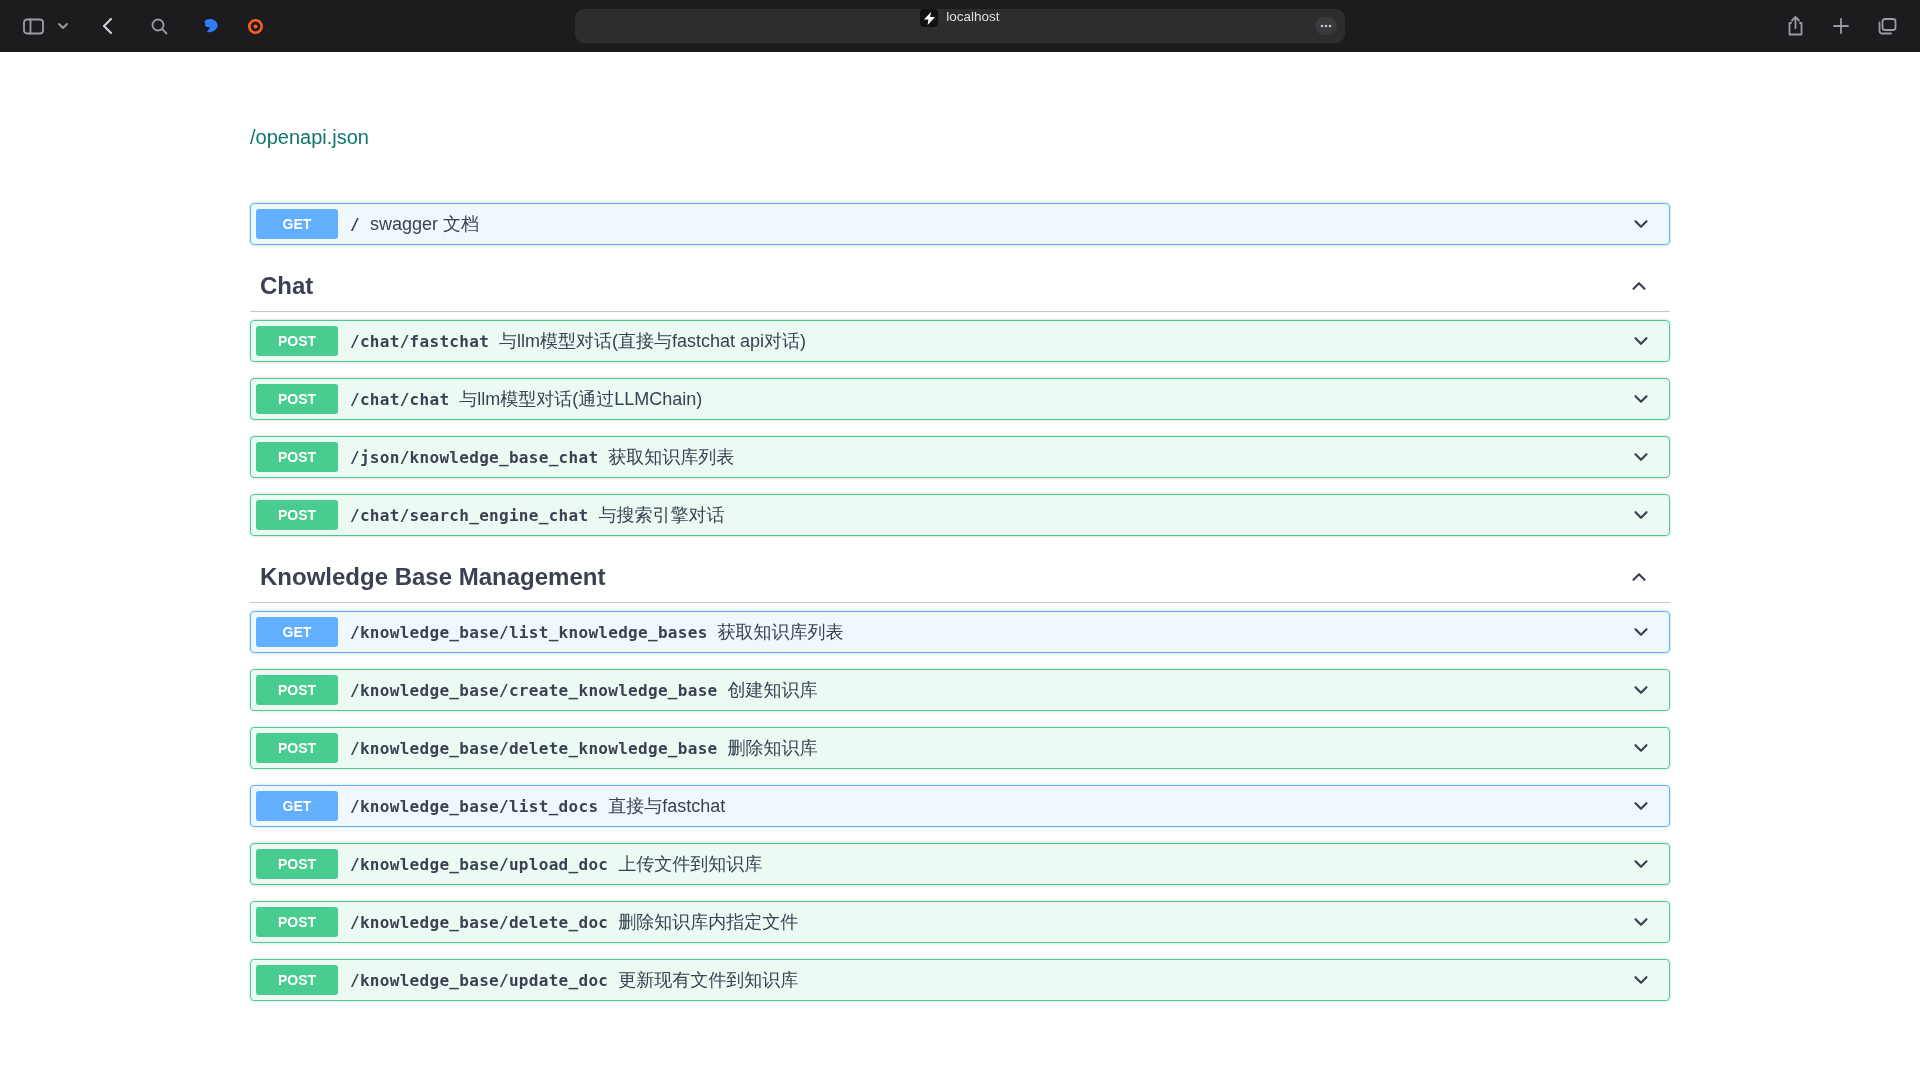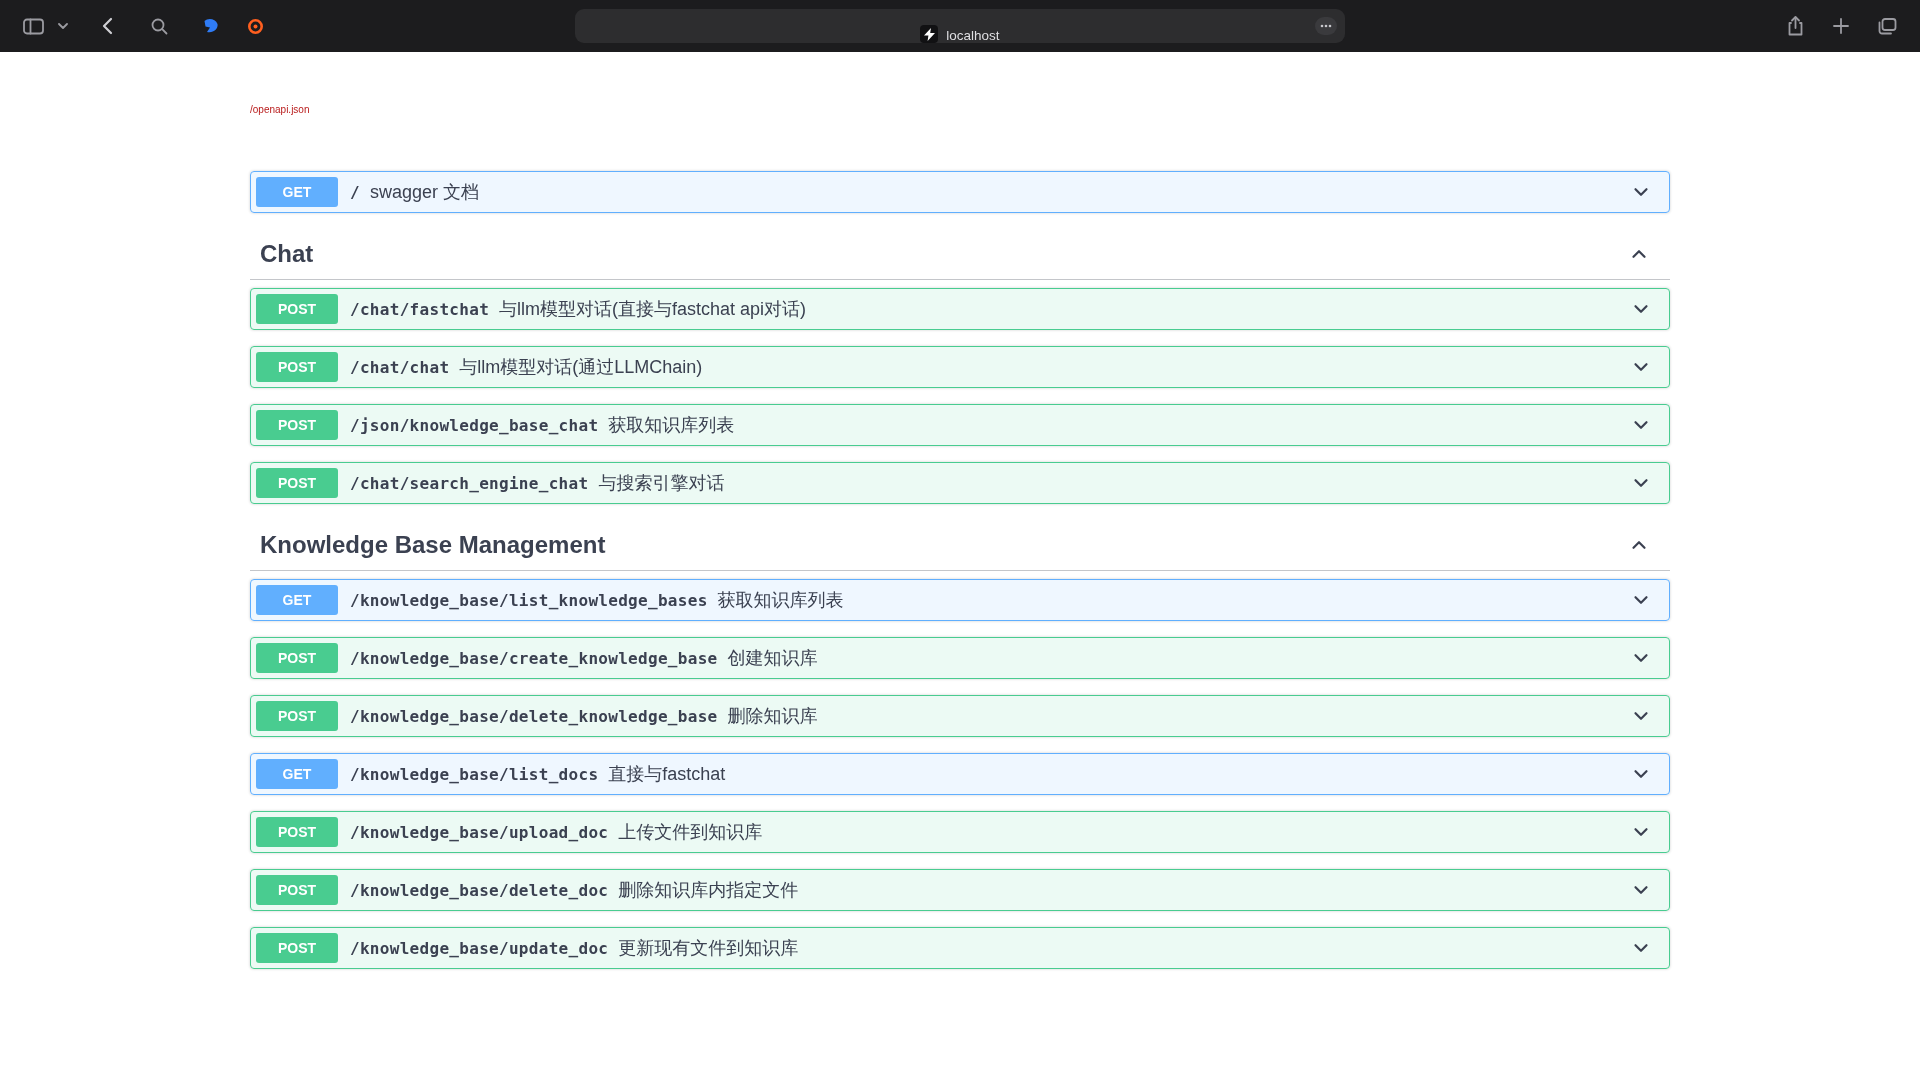--- a/index.html
+++ b/index.html
@@ -14,42 +14,42 @@
   .tb-btn svg { display:block; }
   .icon-stroke { stroke:#9b9ba1; stroke-width:1.8; fill:none;
     stroke-linecap:round; stroke-linejoin:round; }
   .icon-stroke-bright { stroke:#cfcfd4; stroke-width:2.2; fill:none;
     stroke-linecap:round; stroke-linejoin:round; }
   .tb-left { display:flex; align-items:center; gap:4px; }
   .gap-lg { margin-left:14px; }
 
   .urlbar-wrap { position:absolute; left:50%; top:50%; transform:translate(-50%,-50%); }
   .urlbar { width:770px; height:34px; background:#2d2d2f; border-radius:9px;
-    display:flex; align-items:flex-end; justify-content:center; gap:8px;
+    display:flex; align-items:flex-start; justify-content:center; gap:8px;
     color:#dfdfe2; font-size:13.5px; position:relative; cursor:text; }
   .favicon { width:18px; height:18px; border-radius:4px; background:#111113;
     display:grid; place-items:center; }
   .url-ellipsis { position:absolute; right:8px; top:50%; transform:translateY(-50%);
     width:22px; height:18px; border-radius:9px; background:#3a3a3d; border:none;
     display:grid; place-items:center; cursor:pointer; }
   .tb-right { margin-left:auto; display:flex; align-items:center; gap:12px; }
 
   
   .page { height:1028px; overflow:hidden; background:#fff; color:#3b4151; }
   .wrapper { max-width:1460px; margin:0 auto; padding:0 20px; }
 
   .info { padding-top:46px; margin-bottom:46px; }
   .api-title { font-size:36px; font-weight:700; color:#3b4151; display:flex;
     align-items:center; }
   .stamp { display:inline-block; font-size:12px; font-weight:700; color:#fff;
     border-radius:57px; padding:3px 9px; margin-left:10px; position:relative; top:-7px; }
   .stamp.version { background:var(--version-badge,#7d8492); }
   .stamp.oas { background:var(--oas-badge,#65b32e); }
-  .spec-link { display:inline-block; margin-top:6px; font-size:10px;
-    color:#b91c1c; text-decoration:none; cursor:pointer; }
+  .spec-link { display:inline-block; margin-top:28px; font-size:20px;
+    color:#0f766e; text-decoration:none; cursor:pointer; }
 
   .opblock-tag-section { margin-bottom:16px; }
   .opblock-tag { display:flex; align-items:center; justify-content:space-between;
     padding:10px 20px 10px 10px; border-bottom:1px solid rgba(59,65,81,.3);
     cursor:pointer; }
   .tag-name { font-size:24px; font-weight:700; color:#3b4151; line-height:30px; }
   .expand-btn { background:none; border:none; cursor:pointer; padding:0;
     display:grid; place-items:center; }
 
   .ops { padding-top:8px; }

